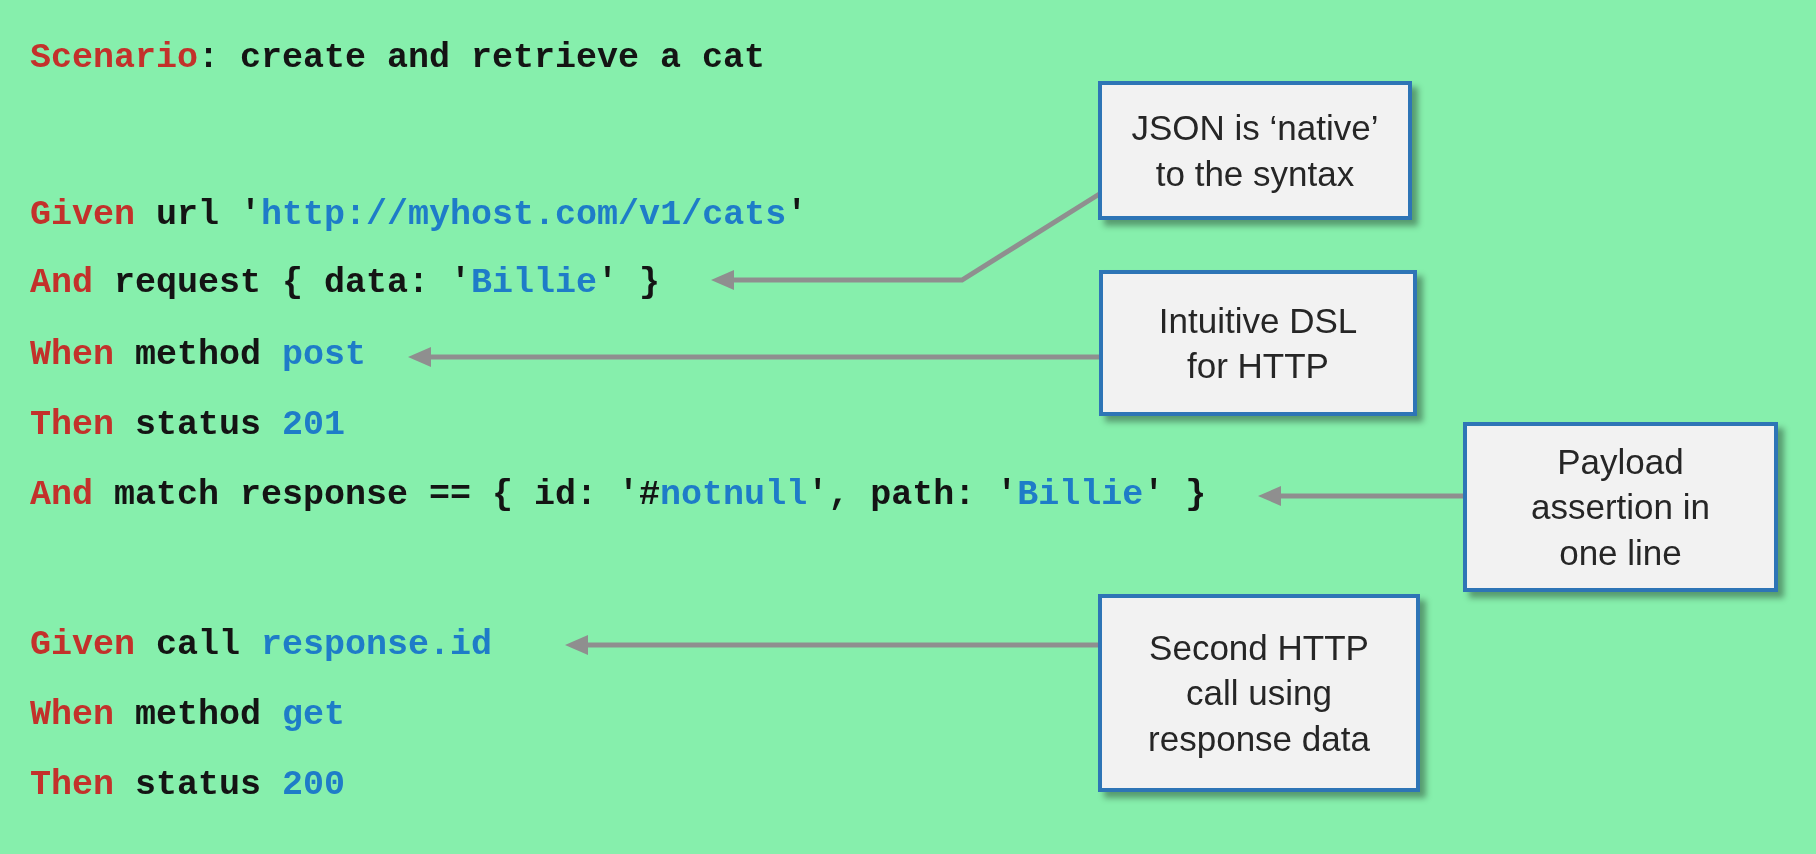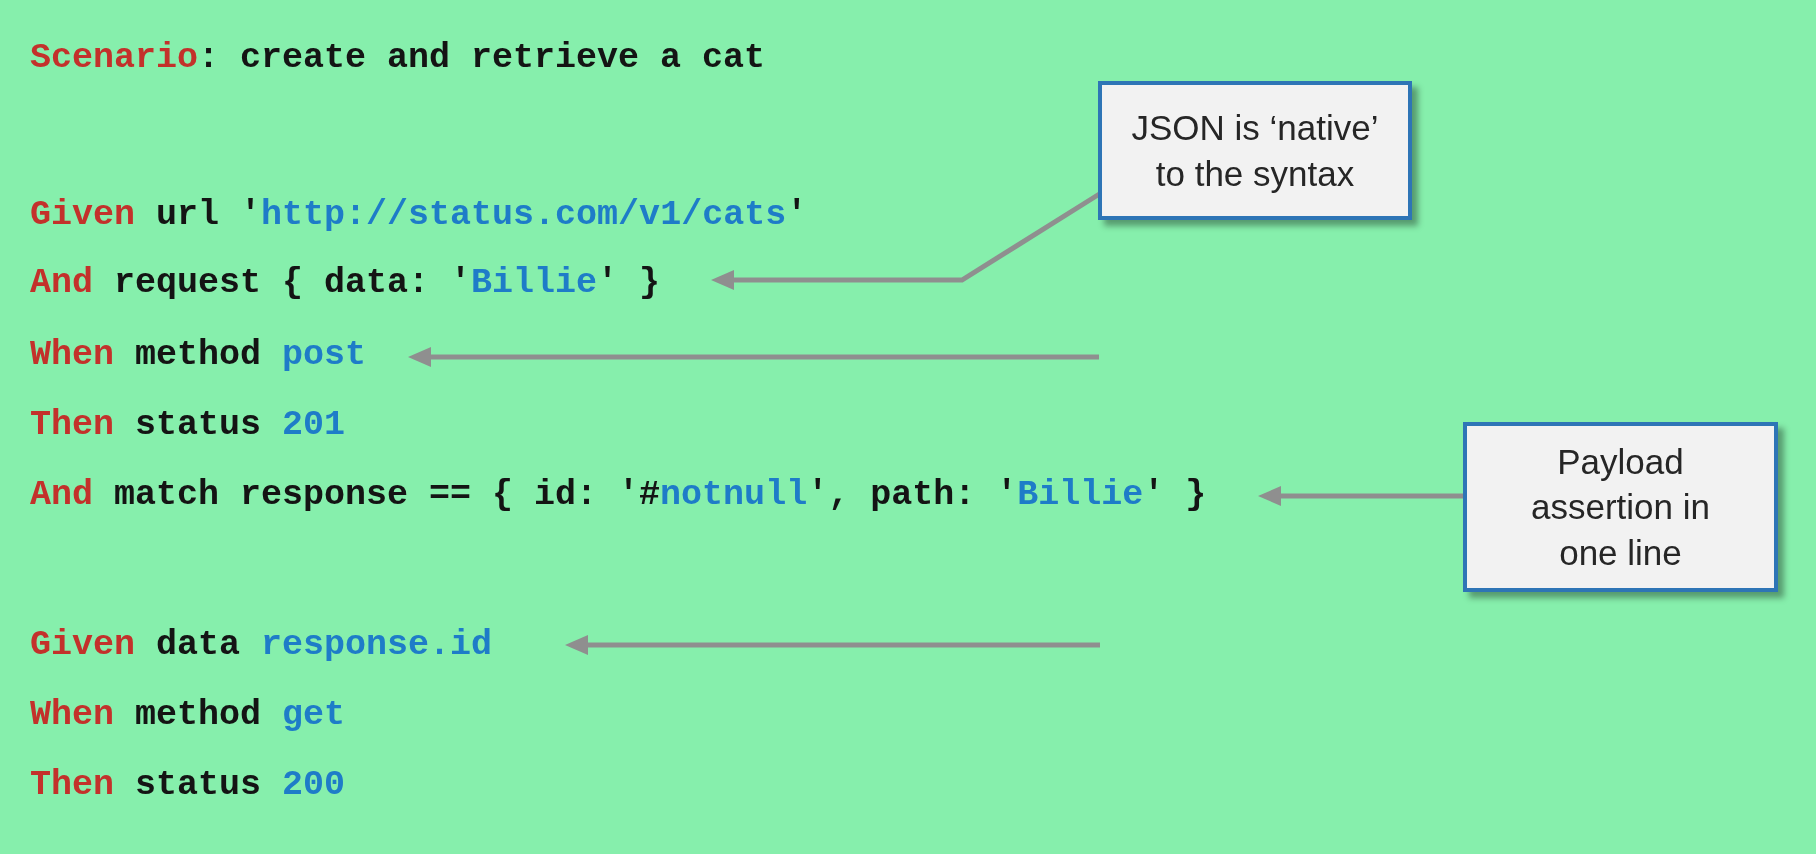--- a/index.html
+++ b/index.html
@@ -42,26 +42,26 @@
   .arrow-line{stroke:var(--arrow); stroke-width:5; fill:none;}
   .arrow-head{fill:var(--arrow); stroke:none;}
 </style>
 </head>
 <body>
 
 <div class="canvas">
 
   <div>
     <div class="code-line" style="top:36px"><span class="tk-kw">Scenario</span><span class="tk-plain">: create and retrieve a cat</span></div>
-    <div class="code-line" style="top:193px"><span class="tk-kw">Given</span><span class="tk-plain"> url '</span><span class="tk-val">http://status.com/v1/cats</span><span class="tk-plain">'</span></div>
+    <div class="code-line" style="top:193px"><span class="tk-kw">Given</span><span class="tk-plain"> url '</span><span class="tk-val">http://myhost.com/v1/cats</span><span class="tk-plain">'</span></div>
     <div class="code-line" style="top:261px"><span class="tk-kw">And</span><span class="tk-plain"> request { data: '</span><span class="tk-val">Billie</span><span class="tk-plain">' }</span></div>
     <div class="code-line" style="top:333px"><span class="tk-kw">When</span><span class="tk-plain"> method </span><span class="tk-val">post</span></div>
     <div class="code-line" style="top:403px"><span class="tk-kw">Then</span><span class="tk-plain"> status </span><span class="tk-val">201</span></div>
     <div class="code-line" style="top:473px"><span class="tk-kw">And</span><span class="tk-plain"> match response == { id: '#</span><span class="tk-val">notnull</span><span class="tk-plain">', path: '</span><span class="tk-val">Billie</span><span class="tk-plain">' }</span></div>
-    <div class="code-line" style="top:623px"><span class="tk-kw">Given</span><span class="tk-plain"> data </span><span class="tk-val">response.id</span></div>
+    <div class="code-line" style="top:623px"><span class="tk-kw">Given</span><span class="tk-plain"> call </span><span class="tk-val">response.id</span></div>
     <div class="code-line" style="top:693px"><span class="tk-kw">When</span><span class="tk-plain"> method </span><span class="tk-val">get</span></div>
     <div class="code-line" style="top:763px"><span class="tk-kw">Then</span><span class="tk-plain"> status </span><span class="tk-val">200</span></div>
   </div>
 
   <svg class="arrow-layer" viewBox="0 0 1816 854">
     <g>
       <polyline class="arrow-line" points="1101,193 962,280 734,280"></polyline>
       <polygon class="arrow-head" points="711,280 734,270 734,290"></polygon>
     </g>
     <g>
@@ -76,21 +76,30 @@
       <line class="arrow-line" x1="1100" y1="645" x2="588" y2="645"></line>
       <polygon class="arrow-head" points="565,645 588,635 588,655"></polygon>
     </g>
   </svg>
 
   <div class="callout" style="left:1098px; top:71px;  width:314px; height:139px;">
     <div class="callout-text">JSON is ‘native’
 to the syntax</div>
   </div>
 
+  <div class="callout" style="left:1099px; top:260px; width:318px; height:146px;">
+    <div class="callout-text">Intuitive DSL
+for HTTP</div>
+  </div>
 
   <div class="callout" style="left:1463px; top:412px; width:315px; height:170px;justify-content:center;">
     <div class="callout-text">Payload
 assertion in
 one line</div>
   </div>
 
+  <div class="callout" style="left:1098px; top:584px; width:322px; height:198px;">
+    <div class="callout-text">Second HTTP
+call using
+response data</div>
+  </div>
 
 </div>
 
 </body></html>

